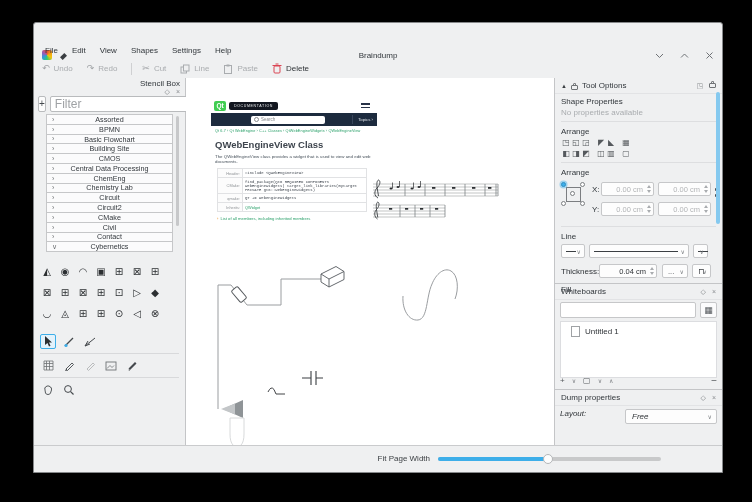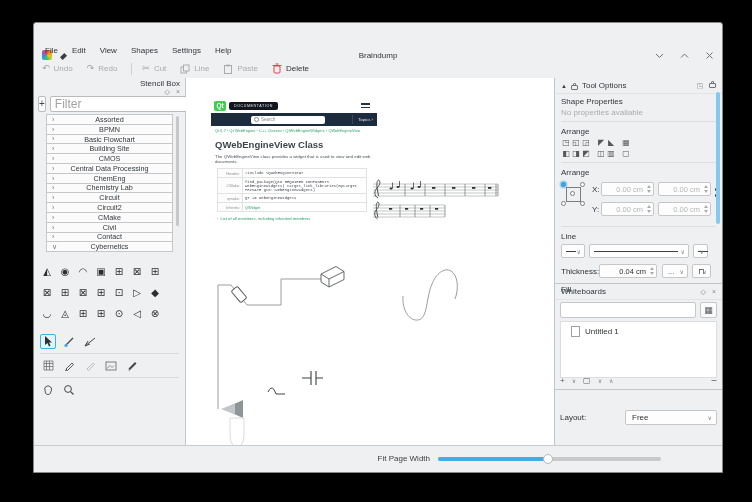--- a/index.html
+++ b/index.html
@@ -93,21 +93,21 @@
   
   .wb-input-row{position:absolute;left:5px;top:18px;right:5px;height:16px;display:flex;gap:4px;}
   .wb-input{flex:1;border:1px solid #c6c7c9;border-radius:2px;background:#fff;box-sizing:border-box;}
   .wb-btn{width:17px;height:16px;border:1px solid #c6c7c9;border-radius:2px;background:#fbfbfc;font-size:9px;line-height:15px;text-align:center;color:#55595d;box-sizing:border-box;}
   .wb-list{position:absolute;left:5px;top:37px;right:5px;height:57px;background:#fff;border:1px solid #dcdde0;box-sizing:border-box;}
   .wb-item{display:flex;align-items:center;gap:5px;padding:4px 4px 0 10px;font-size:8px;color:#2f3337;}
   .page-ic{width:7px;height:9px;background:#fff;border:1px solid #9fa2a5;position:relative;}
   .wb-tools{position:absolute;left:5px;bottom:3px;right:5px;height:12px;display:flex;align-items:center;gap:7px;font-size:8px;color:#55595d;}
   .wb-tools .right{margin-left:auto;font-size:10px;}
   
-  .dp-row{position:absolute;left:5px;top:19px;right:5px;height:16px;display:flex;align-items:center;font-size:8px;}
+  .dp-row{position:absolute;left:5px;top:19px;right:5px;height:16px;display:flex;align-items:flex-start;font-size:8px;font-style:italic;}
   .dp-dd{position:relative;margin-left:auto;width:92px;height:15px;border:1px solid #c6c7c9;border-radius:2px;background:#fdfdfd;
          font-size:8px;display:flex;align-items:center;padding:0 14px 0 6px;box-sizing:border-box;color:#2f3337;}
   
   .statusbar{position:absolute;left:0;bottom:0;right:0;height:26px;background:#eff0f1;border-top:1px solid #cacbcd;}
   .zoom-label{position:absolute;right:292px;top:8px;font-size:8px;color:#3c4044;}
   .slider{position:absolute;left:404px;top:11px;width:223px;height:4px;background:#c8c9ca;border-radius:2px;}
   .slider .fill{position:absolute;left:0;top:0;height:4px;width:110px;background:#3daee9;border-radius:2px;}
   .slider .handle{position:absolute;left:105px;top:-3px;width:10px;height:10px;background:#fdfdfd;border:1px solid #b4b6b8;border-radius:50%;box-sizing:border-box;}
   
   .qtdoc{position:absolute;left:25px;top:20px;width:166px;height:127px;background:#fff;font-family:"Liberation Sans","DejaVu Sans",sans-serif;}
@@ -634,20 +634,27 @@
           <span>+</span>
           <span style="font-size:6px;color:#7d8084;">∨</span>
           <span style="font-size:8px;">▢</span>
           <span style="font-size:6px;color:#7d8084;">∨</span>
           <span style="font-size:6px;color:#7d8084;">∧</span>
           <span class="right">−</span>
         </div>
       </div>
 
       <div class="docker" style="top:311px;bottom:0;border-top:1px solid #c4c5c7;">
+        <div class="dock-head">
+          <span>Dump properties</span>
+          <span class="ph-icons">
+            <span>◇</span>
+            <span>×</span>
+          </span>
+        </div>
         <div class="dp-row">
           <span>Layout:</span>
           <div class="dp-dd">
             <span>Free</span>
             <span style="position:absolute;right:4px;top:3px;font-size:6px;color:#7d8084;">∨</span>
           </div>
         </div>
       </div>
     </div>
   </div>

